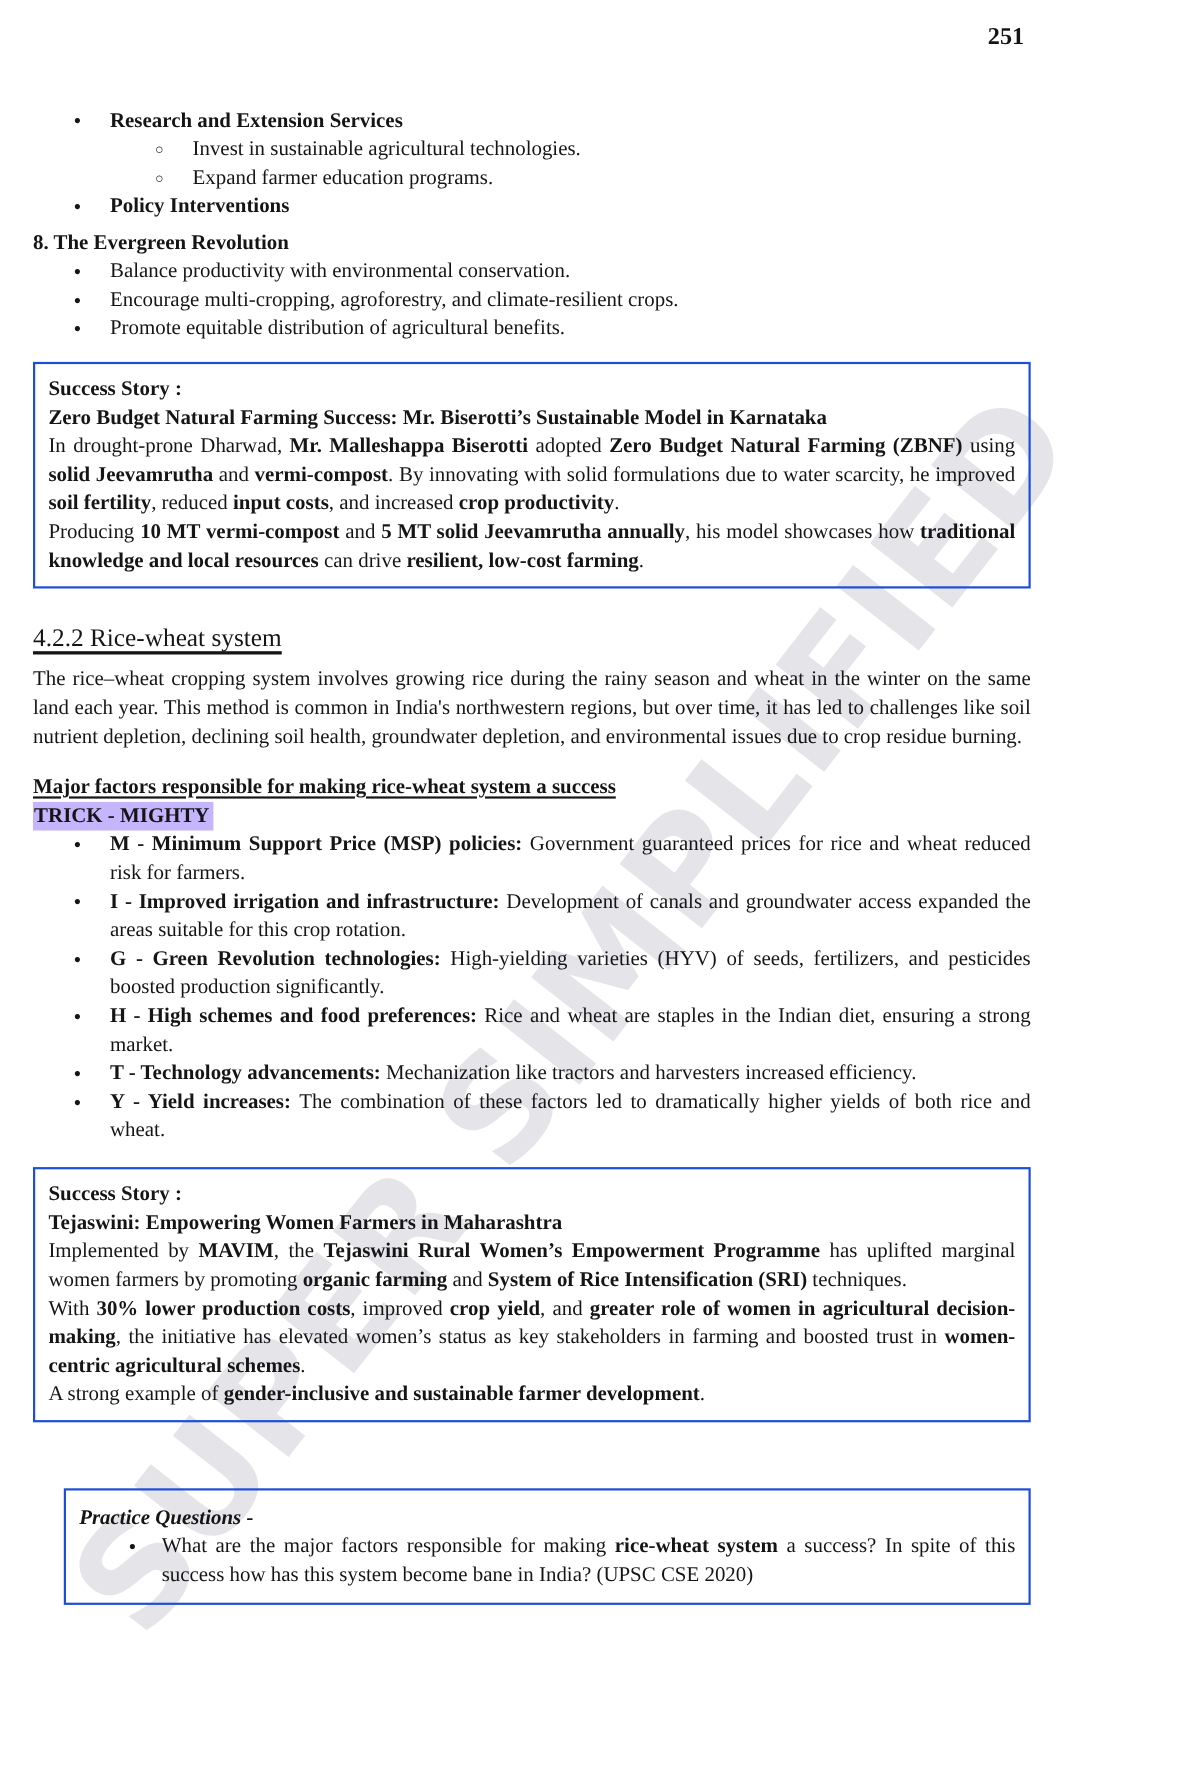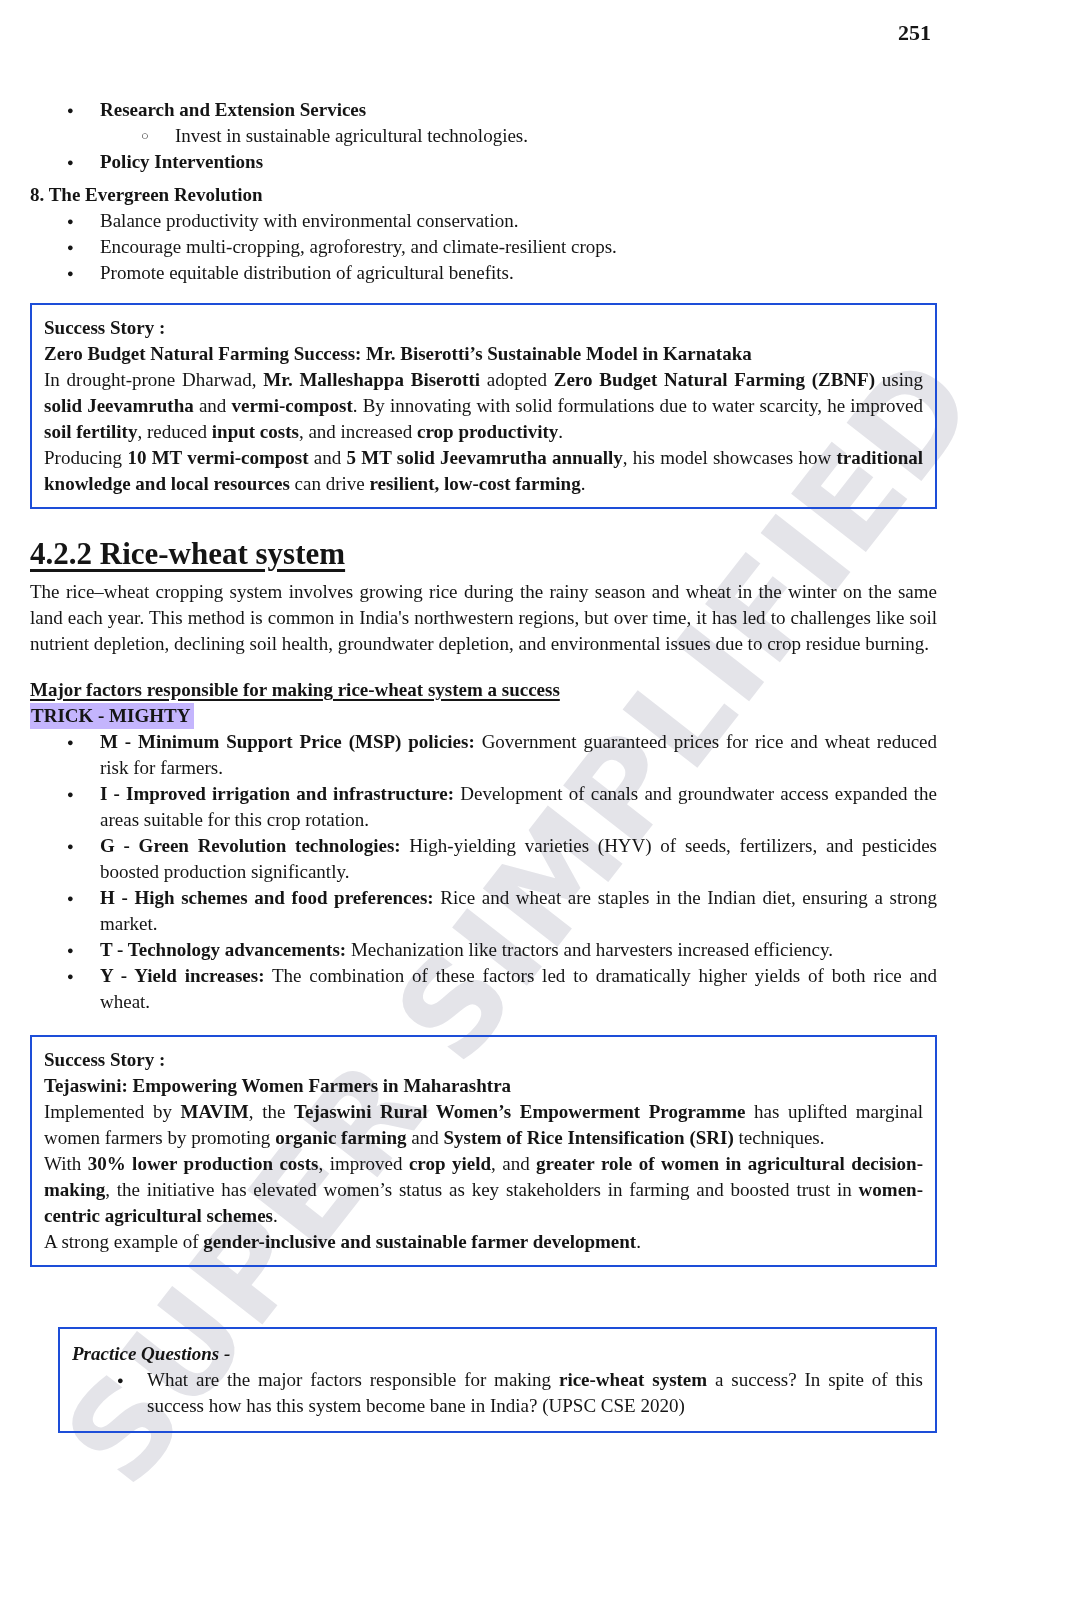--- a/index.html
+++ b/index.html
@@ -36,21 +36,21 @@
     content:"○"; position:absolute; left:41px; top:0;
     font-size:13px; line-height:26px;
   }
   .b { font-weight:700; }
   .h3 { font-weight:700; margin-top:7px; }
   .box {
     border:2px solid #1d4ed8; padding:10px 12px; margin-top:17px;
     background:transparent;
   }
   .box p { text-align:justify; }
-  .h2 { margin-top:28px; font-size:31px; line-height:34px; font-weight:700; }
+  .h2 { margin-top:28px; font-size:23px; line-height:34px; font-weight:400; }
   .h2 .u { text-decoration:underline; text-decoration-thickness:3px; text-underline-offset:5px; }
   .intro { margin-top:8px; text-align:justify; }
   .subhead {
     margin-top:20px; font-weight:700;
     text-decoration:underline; text-decoration-thickness:2px; text-underline-offset:3px;
   }
   .trick-wrap { margin-top:0; }
   .trick { display:inline-block; background:#c4b5fd; font-weight:700; padding:0 4px 0 1px; }
   .mighty > li { text-align:justify; }
   .box2 { margin-top:20px; }
@@ -71,20 +71,21 @@
 
   <div class="page-number">251</div>
 
   <div class="content">
 
     <ul class="l1">
       <li>
         <span class="b">Research and Extension Services</span>
         <ul class="l2">
           <li>Invest in sustainable agricultural technologies.</li>
+          <li>Expand farmer education programs.</li>
         </ul>
       </li>
       <li>
         <span class="b">Policy Interventions</span>
       </li>
     </ul>
 
     <div class="h3">8. The Evergreen Revolution</div>
     <ul class="l1">
       <li>Balance productivity with environmental conservation.</li>

